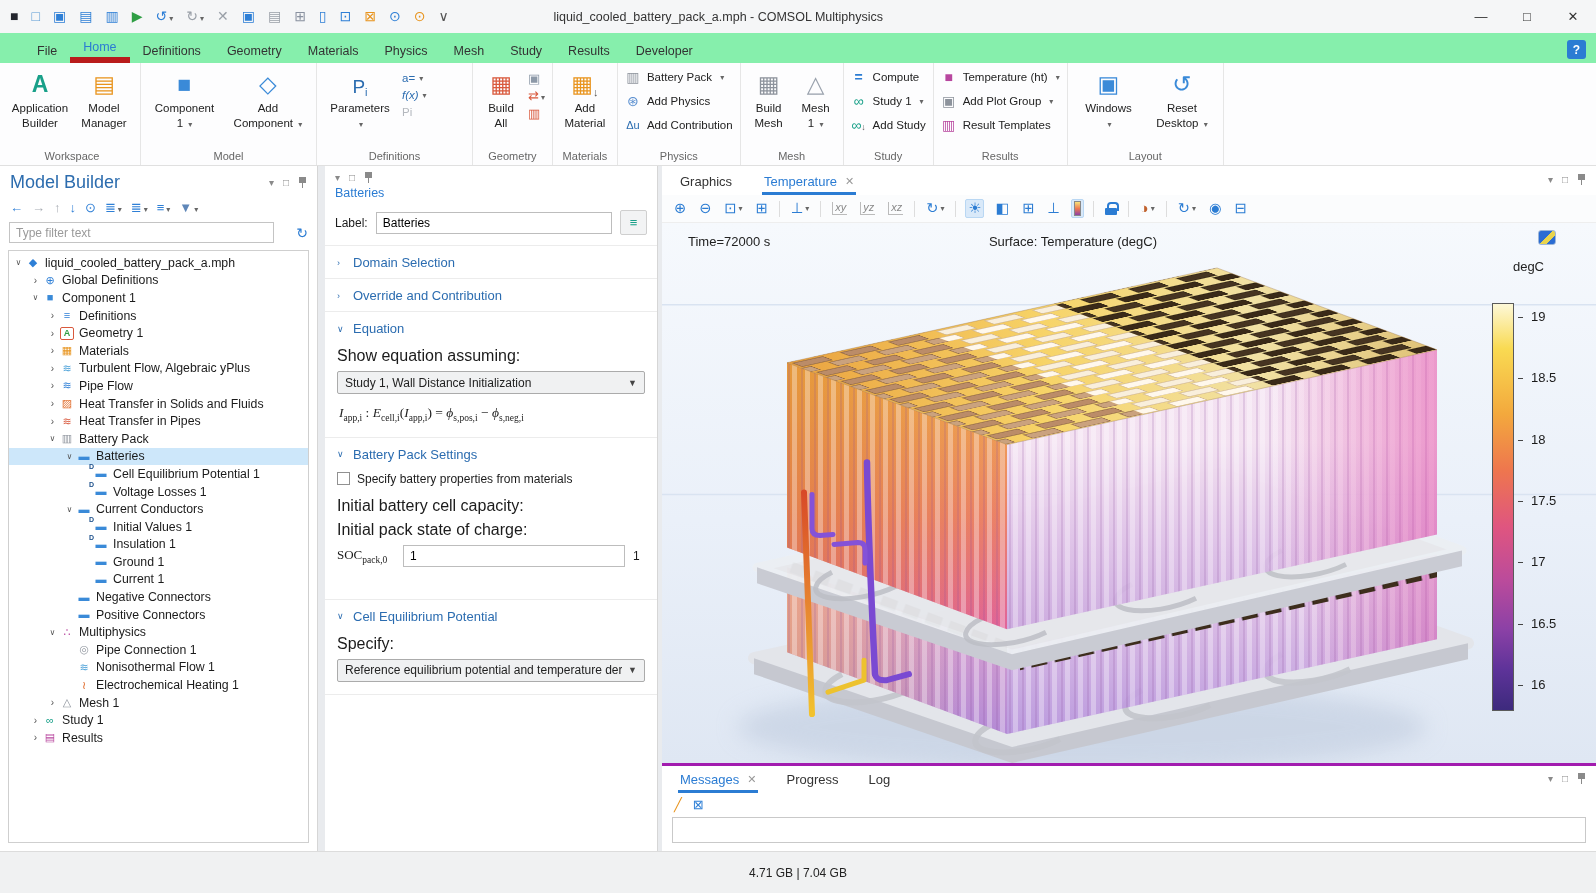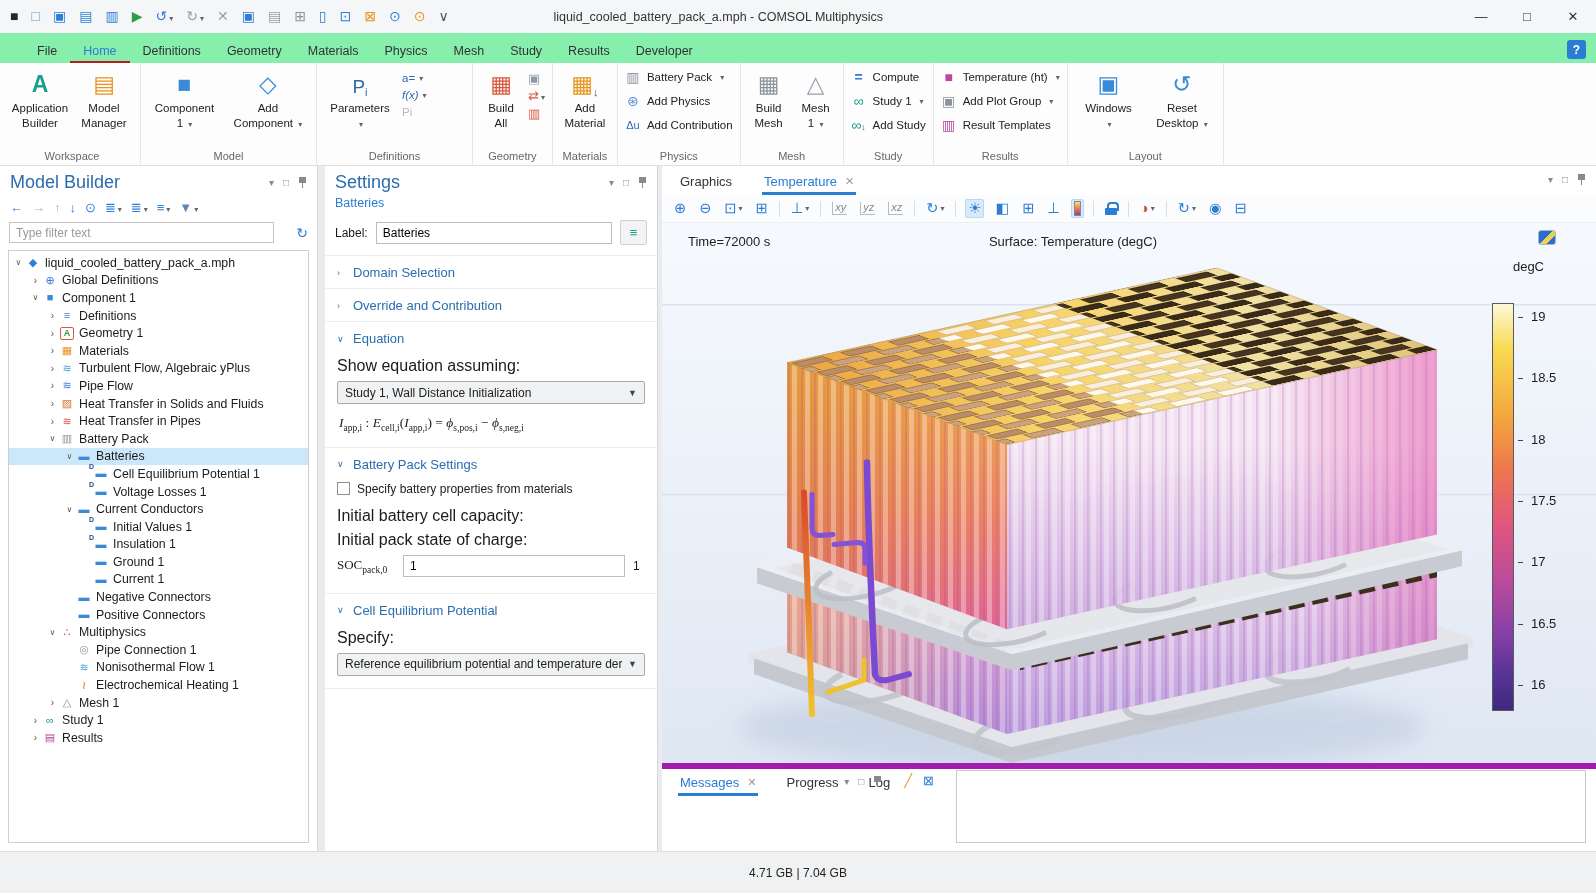--- a/index.html
+++ b/index.html
@@ -10,21 +10,21 @@
   
   .titlebar{height:33px;background:#f5f6f7;display:flex;align-items:center;padding-left:10px;position:relative}
   .qat{display:flex;align-items:center;gap:13px}
   .qat .ic{font-size:14px}
   .title{position:absolute;left:45%;transform:translateX(-50%);font-size:12.5px;color:#333;white-space:nowrap}
   .winctl{margin-left:auto;display:flex;height:33px}
   .winbtn{width:46px;display:flex;align-items:center;justify-content:center;color:#333;font-size:13px}
   
   .menubar{height:30px;background:#86efac;display:flex;align-items:flex-end;padding-left:24px;position:relative}
   .mitem{padding:6px 13px 5px;font-size:12.5px;color:#333;cursor:default}
-  .mitem.active{color:#2b7cd3;border-bottom:2px solid #b91c1c;padding-bottom:3px}
+  .mitem.active{color:#2b7cd3;border-bottom:6px solid #b91c1c;padding-bottom:3px}
   .helpbtn{position:absolute;right:10px;bottom:4px;width:19px;height:19px;background:#2b7cd3;color:#fff;border-radius:3px;display:flex;align-items:center;justify-content:center;font-weight:bold;font-size:12px}
   
   .ribbon{height:103px;background:#fdfdfe;border-bottom:1px solid #e0e0e0;display:flex;align-items:stretch;padding-left:4px}
   .rgroup{display:flex;flex-direction:column;border-right:1px solid #e6e6e6;padding:2px 7px 0}
   .rbody{flex:1;display:flex;align-items:flex-start;gap:6px}
   .rlabel{text-align:center;font-size:11px;color:#666;padding:1px 0 3px}
   .rbtn-lg{display:flex;flex-direction:column;align-items:center;min-width:58px;padding-top:3px}
   .rbtn-lg .ric{height:30px;font-size:23px;display:flex;align-items:flex-end;justify-content:center}
   .rbtn-lg .rtx{font-size:11.5px;color:#222;text-align:center;line-height:1.3;margin-top:3px}
   .rcol{display:flex;flex-direction:column;gap:5px;padding-top:7px}
@@ -100,21 +100,21 @@
   .viewport{flex:1;position:relative;background:linear-gradient(180deg,#f6f9fd,#eaf0f9 55%,#dfe7f3);min-height:0}
   .viewport svg{position:absolute;inset:0;width:100%;height:100%}
   .anno-time{position:absolute;left:26px;top:11px;font-size:13px;color:#222}
   .anno-surface{position:absolute;left:44%;transform:translateX(-50%);top:11px;font-size:13px;color:#222}
   .thumb{position:absolute;top:7px;right:40px;width:18px;height:15px;border-radius:3px;background:linear-gradient(135deg,#2b6cd3 45%,#e8d44d 46%,#e8d44d 70%,#2b6cd3 71%);border:1px solid #9db6d8}
   .cunit{position:absolute;right:52px;top:36px;font-size:13px;color:#222}
   .cbar{position:absolute;right:82px;top:80px;width:22px;height:408px;border:1px solid #5a5a5a;background:linear-gradient(180deg,#fdf8d8 0%,#f9da52 11%,#f3a93d 27%,#ee764e 41%,#df5580 55%,#bb4b9b 68%,#8c41a6 80%,#5e3399 90%,#3d2a7d 100%)}
   .ctick{position:absolute;right:28px;width:50px;font-size:13px;color:#1b1b1b}
   .ctick::before{content:"";display:inline-block;width:5px;height:1px;background:#444;margin-right:8px;vertical-align:middle}
   
-  .messages{height:88px;border-top:6px solid #a21caf;background:#fff;display:flex;position:relative}
+  .messages{height:88px;border-top:3px solid #a21caf;background:#fff;display:flex;flex-direction:column;position:relative}
   .mtabs{height:27px;display:flex;align-items:flex-end;padding-left:16px;gap:26px;position:relative}
   .mtabs .pctl{position:absolute;right:10px;top:7px}
   .mtoolbar{height:23px;display:flex;align-items:center;gap:11px;padding:0 12px}
   .mtoolbar .ic{font-size:13px}
   .mbox{margin:1px 10px 8px;border:1px solid #c9c9c9;flex:1;background:#fff}
   
   .statusbar{position:absolute;bottom:0;left:0;right:0;height:42px;background:#f0f1f2;border-top:1px solid #dcdcdc;display:flex;align-items:center;justify-content:center;font-size:12px;color:#222}
 </style>
 </head>
 <body>
@@ -482,21 +482,20 @@
         <div class="trow" style="padding-left: 21px;">
           <span class="tchev" style="font-size: 10px;">›</span>
           <span class="ticon" style="color: rgb(184, 71, 159);">▤</span>
           <span>Results</span>
         </div>
       </div>
   </aside>
 
   <section class="settings">
     <div class="panel-head">
-      <span class="panel-title">Settings</span>
       <span class="pctl">
         <span class="sq">▾</span>
         <span class="sq">□</span>
         <span class="pinic"></span>
       </span>
     </div>
     <div class="subtitle">Batteries</div>
     <div class="label-row">
       <span class="cap">Label:</span>
       <input value="Batteries" style="">
@@ -535,21 +534,21 @@
           <span class="sec-chev">∨</span>
           <span>Battery Pack Settings</span>
         </div>
       <div class="sec-body">
         <div class="checkrow">
           <span class="checkbox"></span>
           <span>Specify battery properties from materials</span>
         </div>
         <div class="caption">Initial battery cell capacity:</div>
         <div class="caption">Initial pack state of charge:</div>
-        <div class="field-row" style="margin-bottom:4px">
+        <div class="field-row" style="margin-bottom:20px">
           <span class="fsym"><span>SOC</span><sub>pack,0</sub></span>
           <input value="1" style="">
           <span class="funit">1</span>
         </div>
       </div>
     </div>
     <div class="sec" style="border-bottom:1px solid #ececec">
       <div class="sec-head">
           <span class="sec-chev">∨</span>
           <span>Cell Equilibrium Potential</span>

